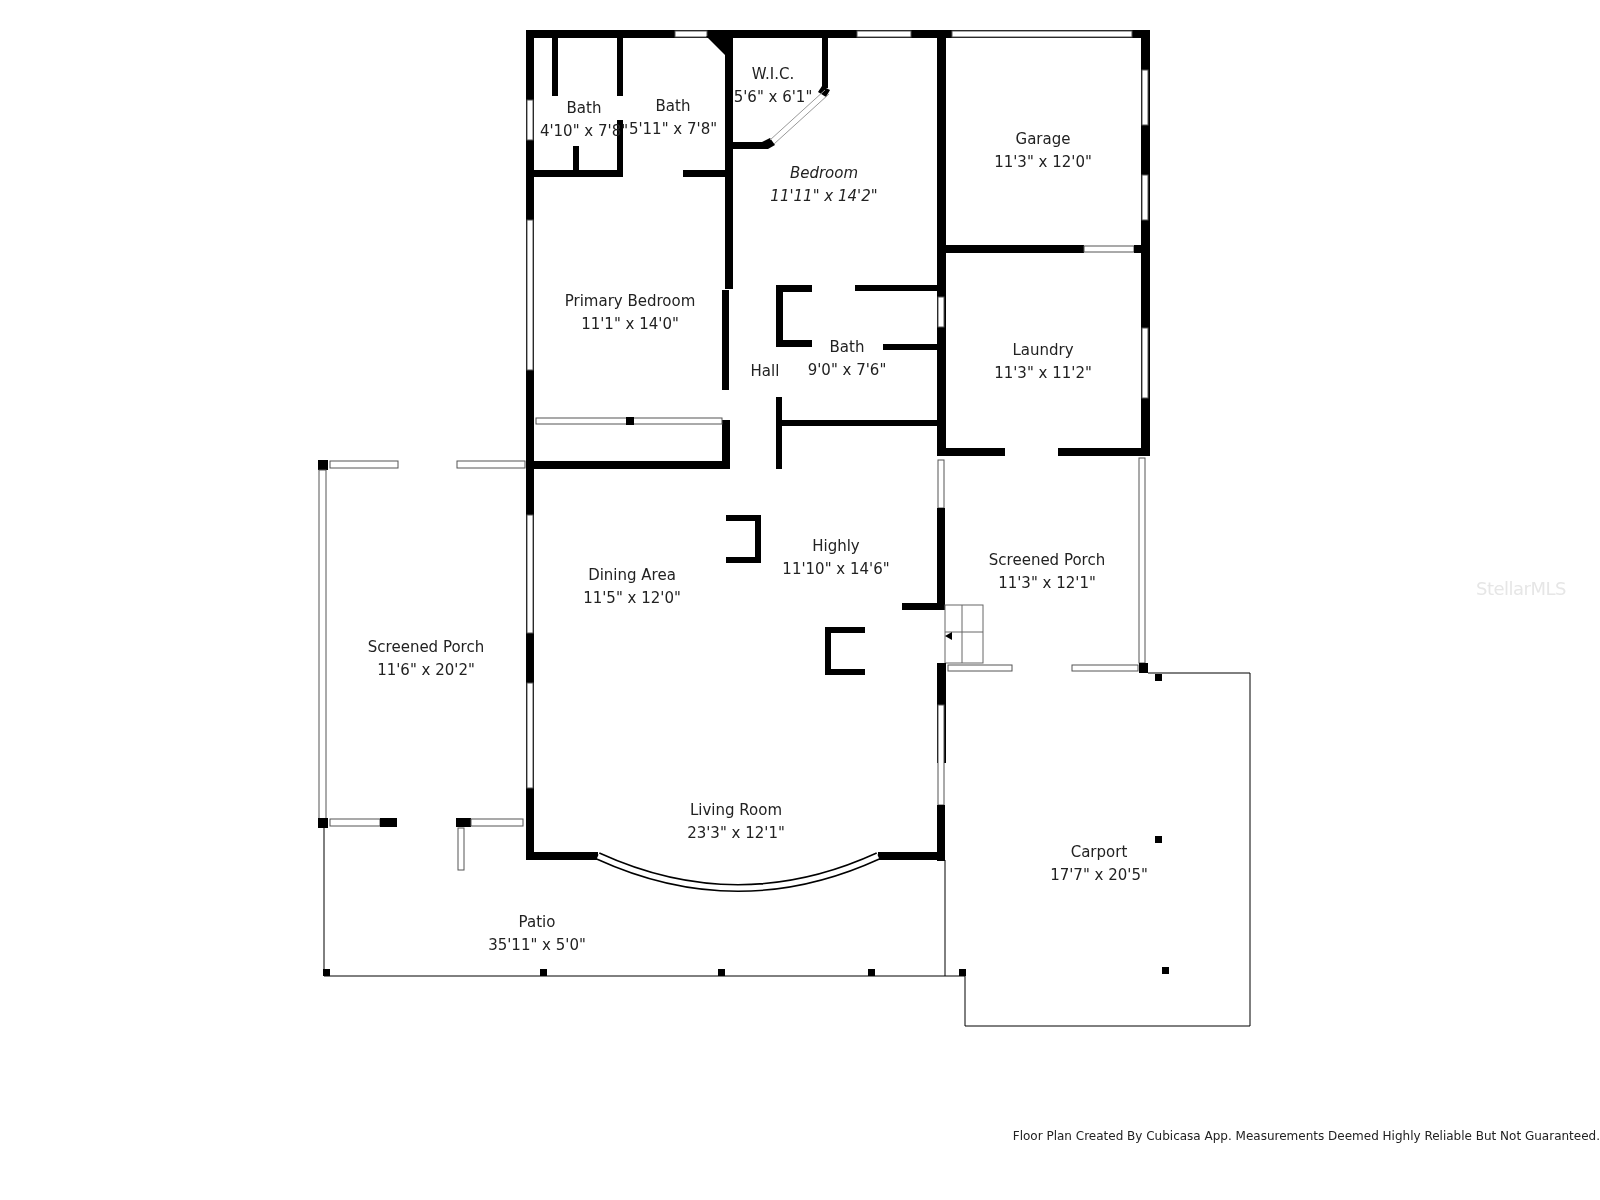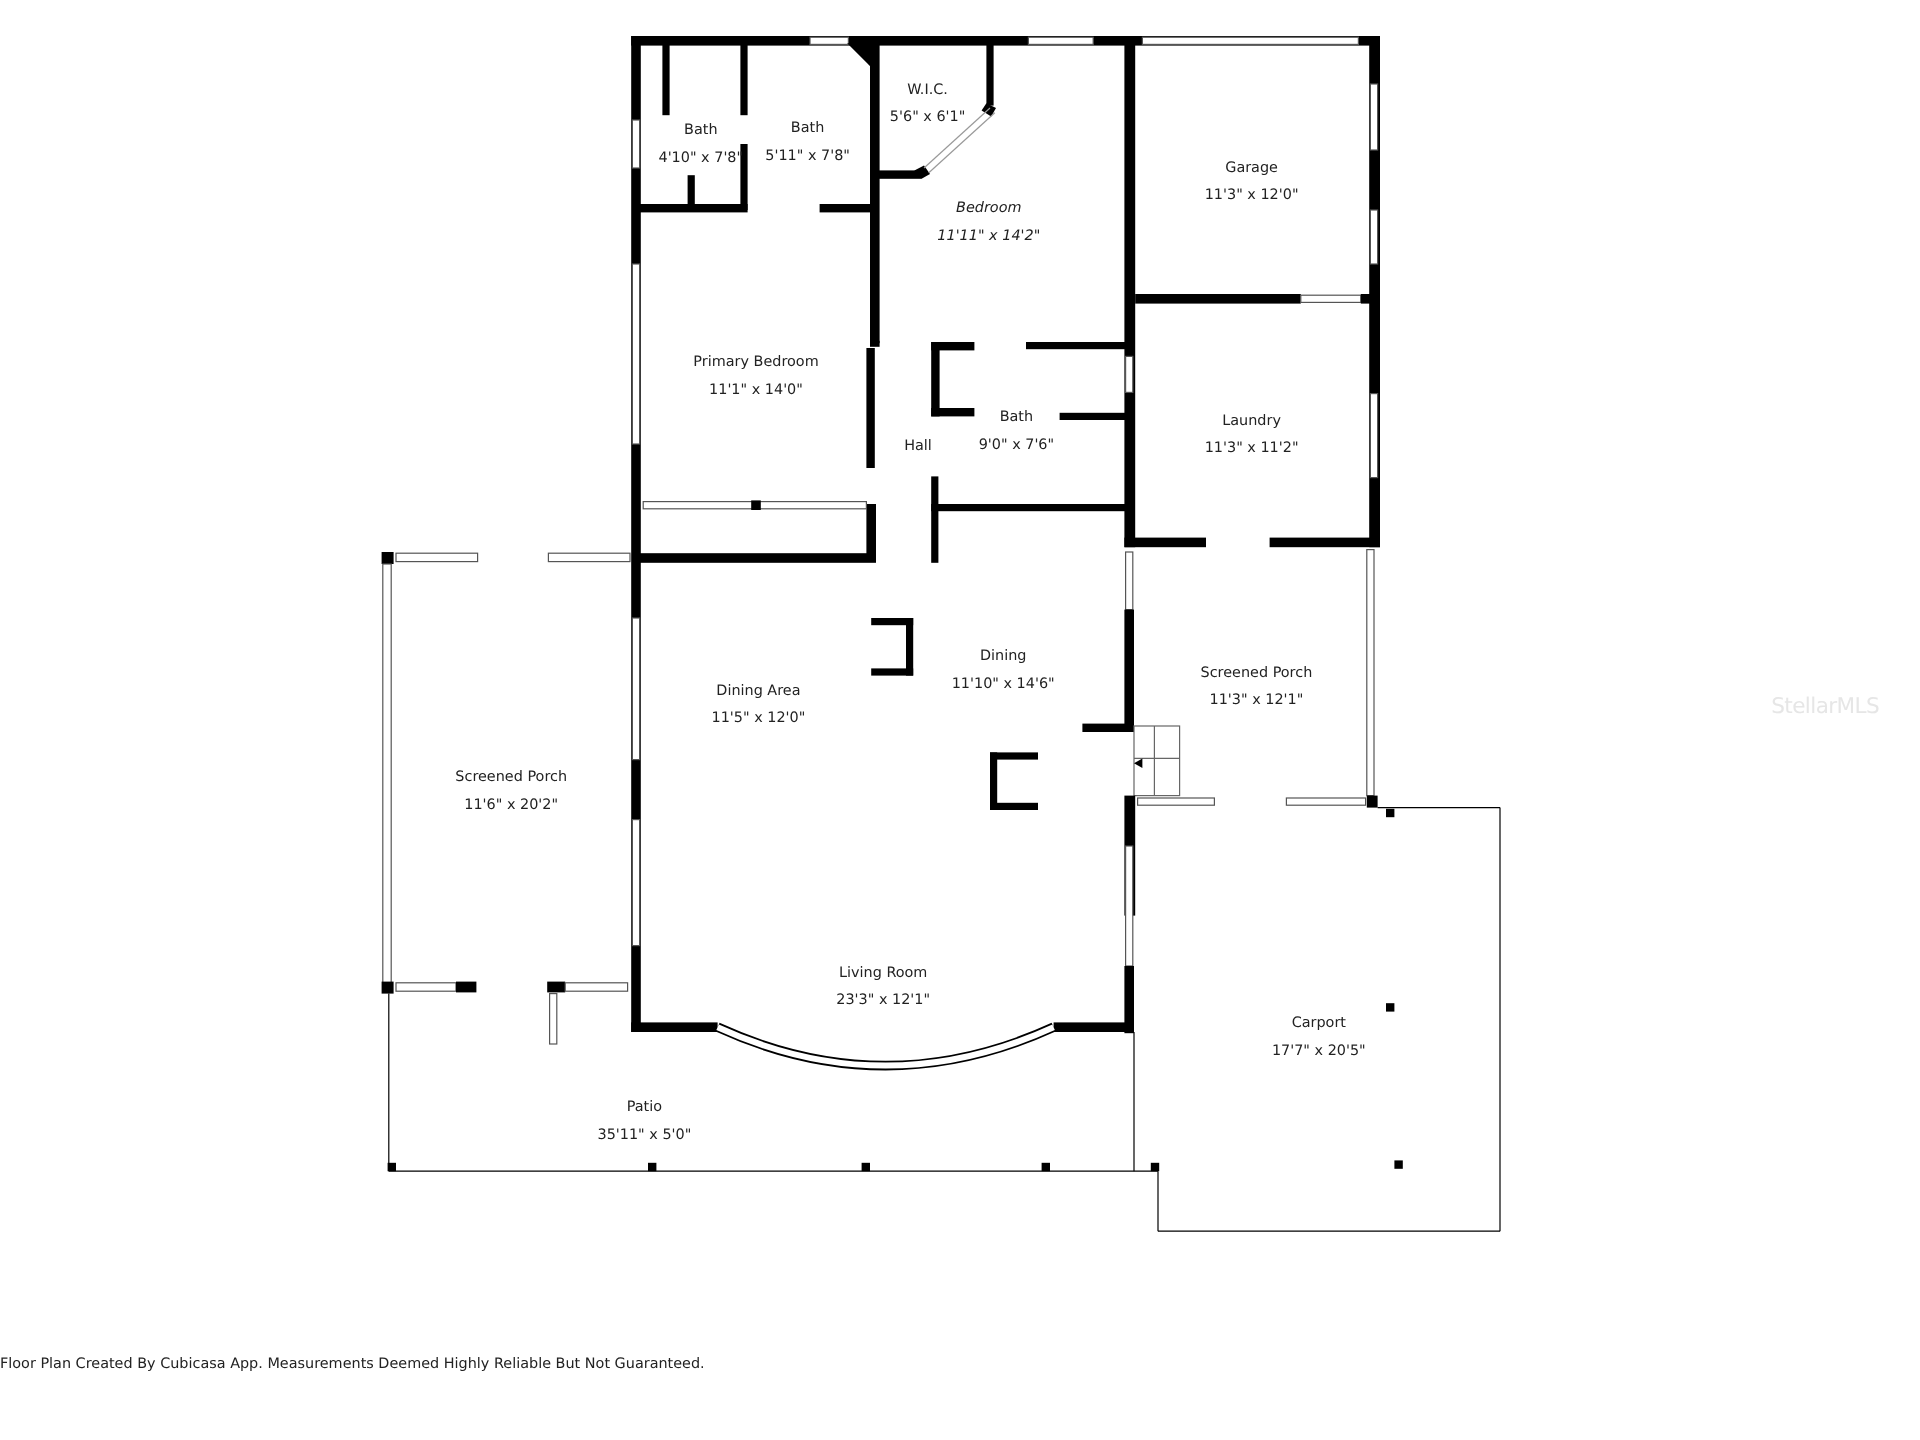--- a/index.html
+++ b/index.html
@@ -2,24 +2,24 @@
 <html><head>
 <meta charset="utf-8">
 <style>
   html, body { margin:0; padding:0; background:#ffffff; }
   body { width:1600px; height:1200px; position:relative; overflow:hidden;
          font-family:"DejaVu Sans", "Liberation Sans", sans-serif; color:#1a1a1a; }
   #plan { position:absolute; left:0; top:0; width:1600px; height:1200px; }
   .wall { fill:#000; }
   .thin { stroke:#000; stroke-width:1; fill:none; }
   .win { fill:#fff; stroke:#555; stroke-width:1; }
-  .label { position:absolute; text-align:center; font-size:12px; line-height:23px;
+  .label { position:absolute; text-align:center; font-size:15px; line-height:23px;
            transform:translateX(-50%); white-space:nowrap; color:#222; }
   .label .dim { display:block; }
-  .footer { position:absolute; left:0; width:1600px; top:1129px; text-align:left;
+  .footer { position:absolute; left:0; width:1600px; top:1129px; text-align:right;
             font-size:12px; color:#222; }
   .watermark { position:absolute; left:1476px; top:578px; font-size:18px;
                color:#e6e6e6; letter-spacing:-0.5px; }
 </style>
 </head>
 <body>
 
 <svg id="plan" viewBox="0 0 1600 1200" xmlns="http://www.w3.org/2000/svg">
 
   <rect class="wall" x="526" y="30" width="624" height="8"></rect>
@@ -170,21 +170,21 @@
 </div>
 <div class="label" style="left:1043px; top:339px;">
   <span>Laundry</span>
   <span class="dim">11'3" x 11'2"</span>
 </div>
 <div class="label" style="left:1047px; top:549px;">
   <span>Screened Porch</span>
   <span class="dim">11'3" x 12'1"</span>
 </div>
 <div class="label" style="left:836px; top:535px;">
-  <span>Dining</span>
+  <span>Highly</span>
   <span class="dim">11'10" x 14'6"</span>
 </div>
 <div class="label" style="left:632px; top:564px;">
   <span>Dining Area</span>
   <span class="dim">11'5" x 12'0"</span>
 </div>
 <div class="label" style="left:426px; top:636px;">
   <span>Screened Porch</span>
   <span class="dim">11'6" x 20'2"</span>
 </div>

